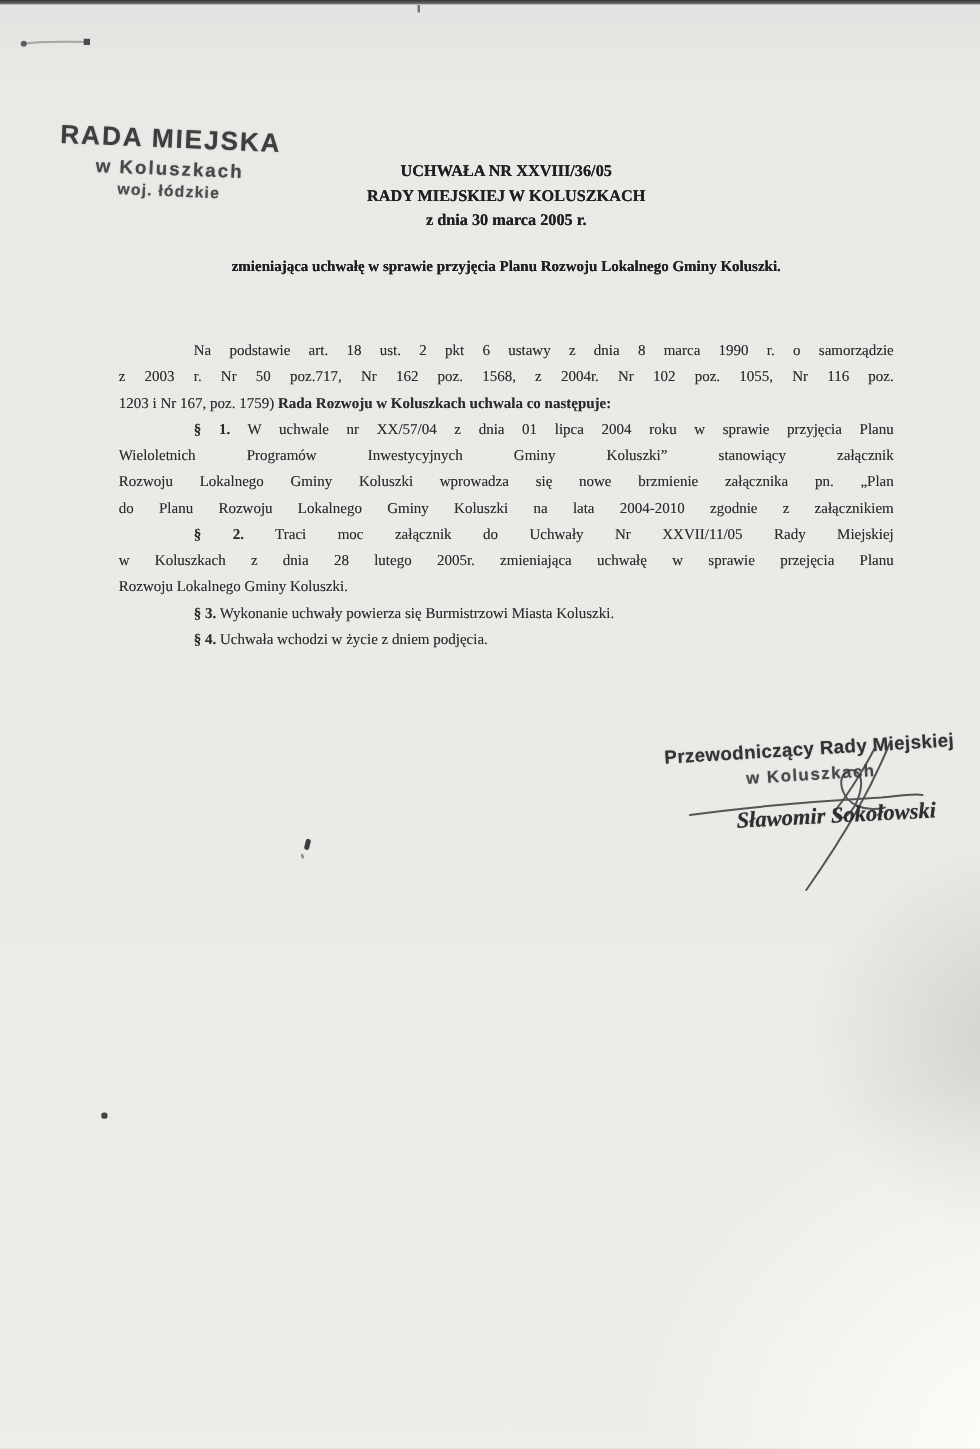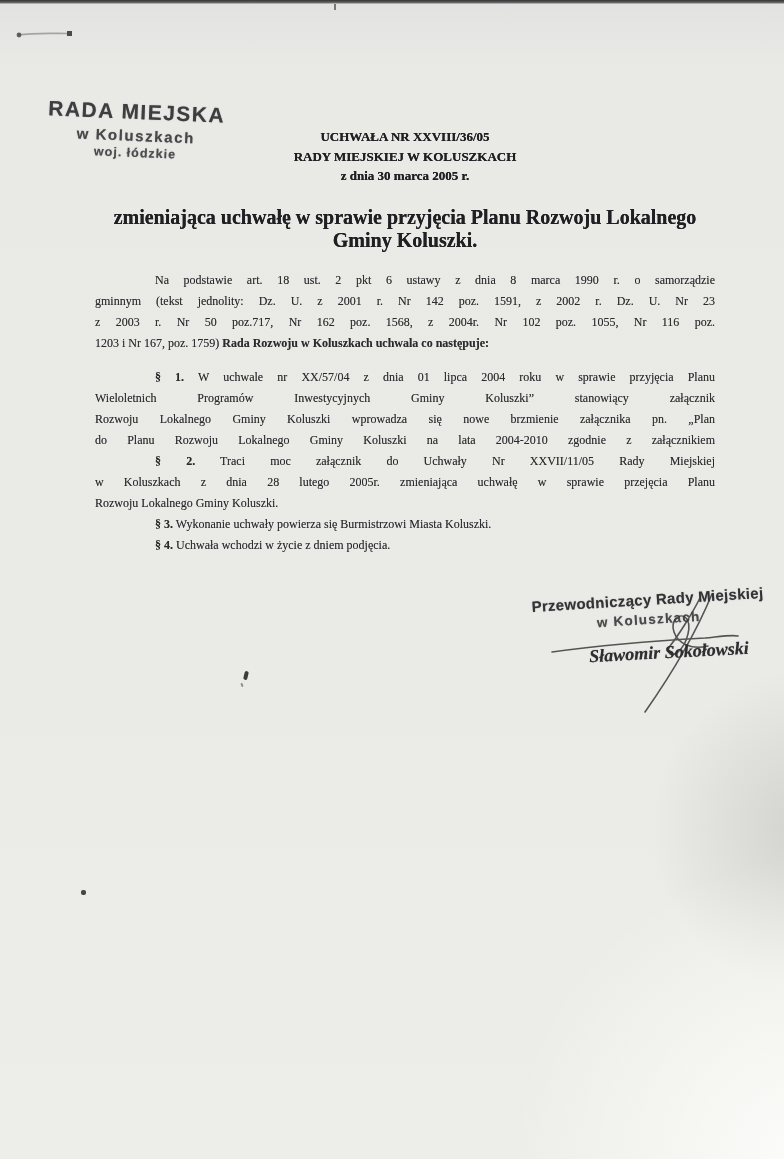--- a/index.html
+++ b/index.html
@@ -43,34 +43,34 @@
   
   .title {
     position:absolute; left:95px; top:127px; width:620px;
     text-align:center; font-weight:bold;
     font-size:13px; line-height:19.5px;
     color:#202024;
     text-shadow:0 0 0.5px #202024;
   }
   .subject {
     position:absolute; left:95px; top:206px; width:620px;
-    text-align:center; font-weight:bold; font-size:20px;
+    text-align:center; font-weight:bold; font-size:12px;
     color:#202024;
     text-shadow:0 0 0.5px #202024;
   }
 
   
   .body {
     position:absolute; left:95px; top:270px; width:620px;
     font-size:12px; line-height:21px;
     color:#2b2b2e;
     text-shadow:0 0 0.5px rgba(43,43,46,0.45);
   }
   .para + .para { margin-top:0; }
-  .para:nth-child(2) { margin-top:13px; }
+  .para:nth-child(2) { }
   .line { text-align:justify; text-align-last:justify; }
   .line.nj { text-align-last:left; }
   .line.ind { padding-left:60px; }
   .b { font-weight:bold; }
 
   
   .sig-role {
     position:absolute; left:526px; top:591px; width:244px;
     text-align:center;
     transform:rotate(-3.5deg);
@@ -123,21 +123,20 @@
     <div>UCHWAŁA NR XXVIII/36/05</div>
     <div>RADY MIEJSKIEJ W KOLUSZKACH</div>
     <div>z dnia 30 marca 2005 r.</div>
   </div>
 
   <div class="subject">zmieniająca uchwałę w sprawie przyjęcia Planu Rozwoju Lokalnego Gminy Koluszki.</div>
 
   <div class="body">
       <div class="para">
         <div class="line ind"><span>Na podstawie art. 18 ust. 2 pkt 6 ustawy z dnia 8 marca 1990 r. o samorządzie</span></div>
-        <div class="line"><span>gminnym (tekst jednolity: Dz. U. z 2001 r. Nr 142 poz. 1591, z 2002 r. Dz. U. Nr 23</span></div>
         <div class="line"><span>z 2003 r. Nr 50 poz.717, Nr 162 poz. 1568, z 2004r. Nr 102 poz. 1055, Nr 116 poz.</span></div>
         <div class="line nj"><span>1203 i Nr 167, poz. 1759) </span><span class="b">Rada Rozwoju w Koluszkach uchwala co następuje:</span></div>
       </div>
       <div class="para">
         <div class="line ind"><span class="b">§ 1.</span><span> W uchwale nr XX/57/04 z dnia 01 lipca 2004 roku w sprawie przyjęcia Planu</span></div>
         <div class="line"><span>Wieloletnich Programów Inwestycyjnych Gminy Koluszki” stanowiący załącznik</span></div>
         <div class="line"><span>Rozwoju Lokalnego Gminy Koluszki wprowadza się nowe brzmienie załącznika pn. „Plan</span></div>
         <div class="line"><span>do Planu Rozwoju Lokalnego Gminy Koluszki na lata 2004-2010 zgodnie z załącznikiem</span></div>
       </div>
       <div class="para">

